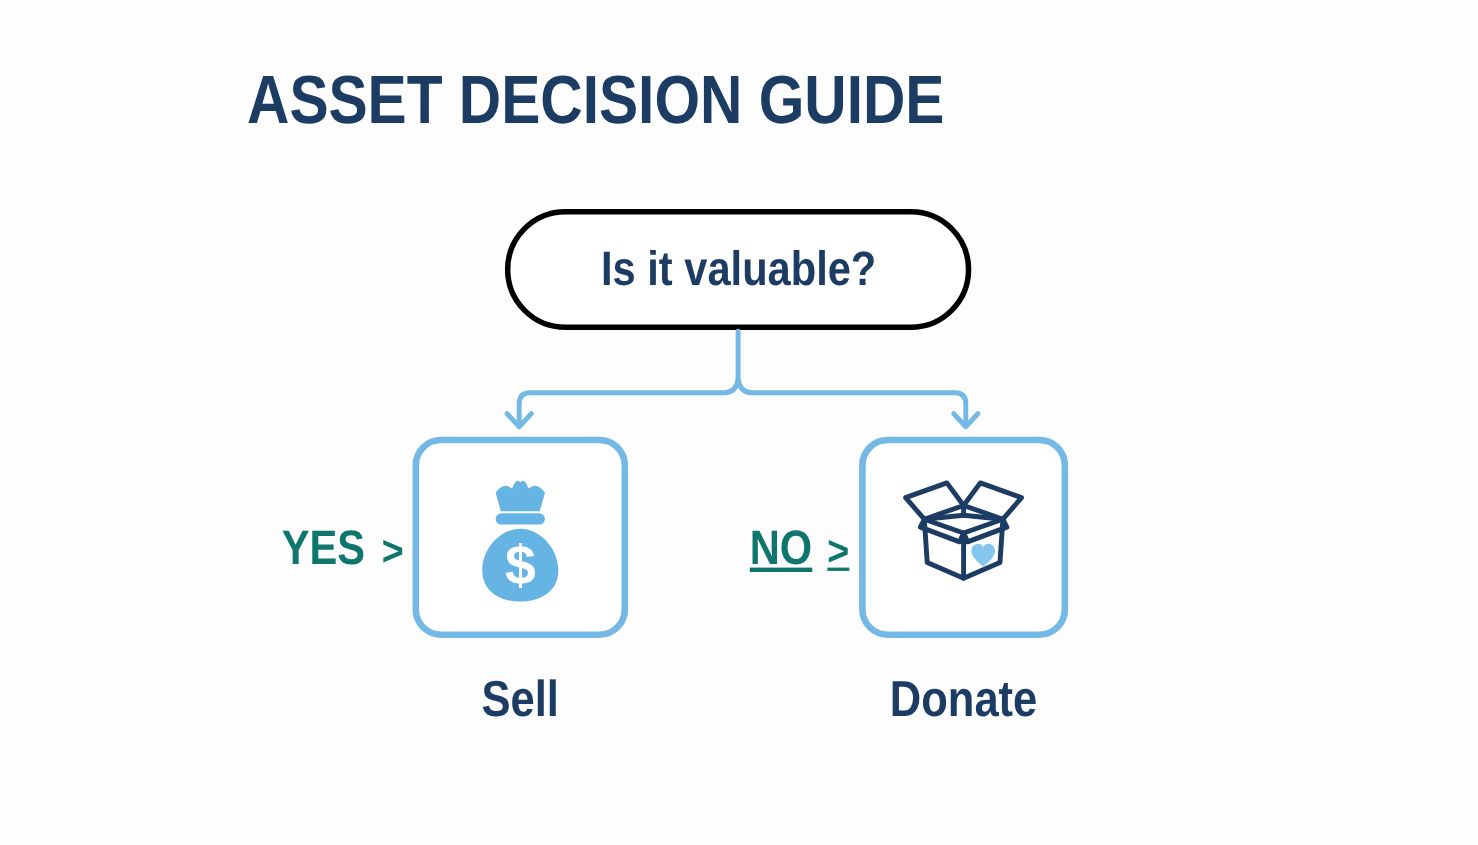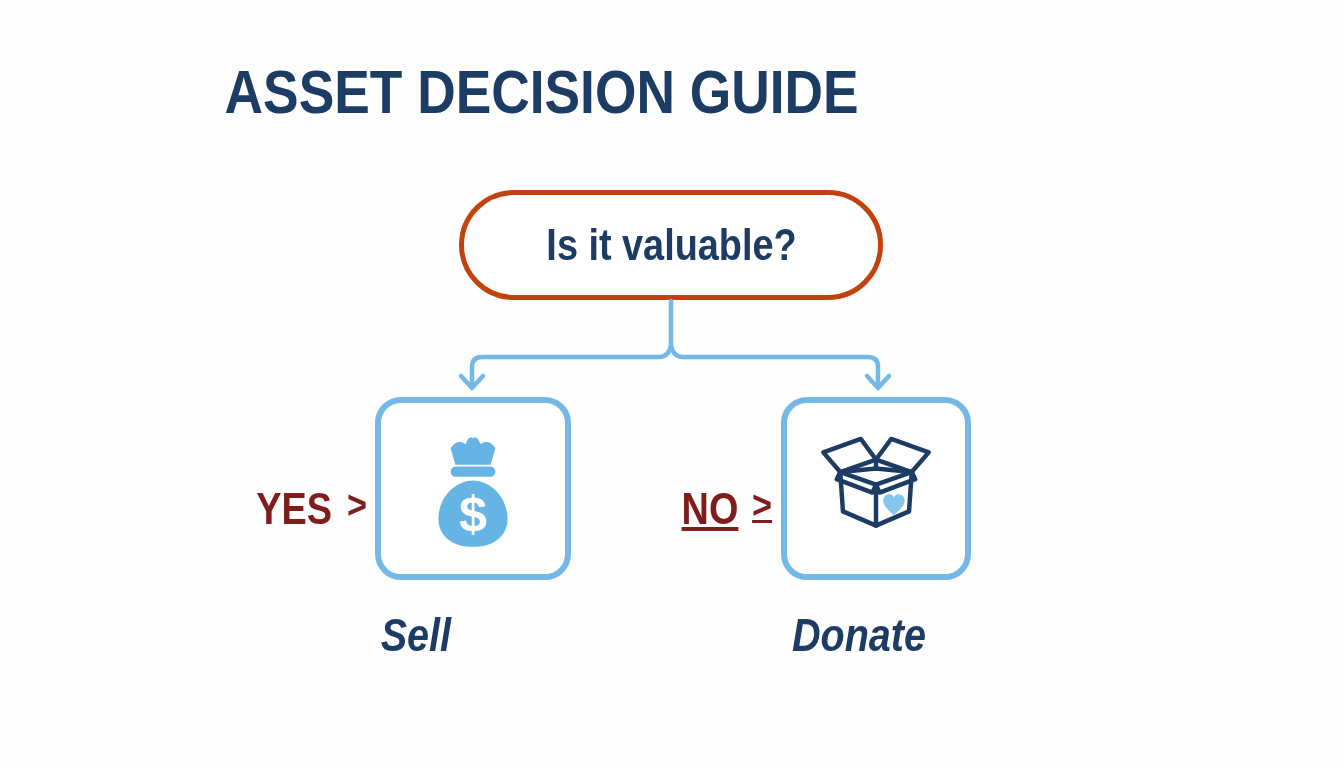--- a/index.html
+++ b/index.html
@@ -26,48 +26,48 @@
   .title-wrap .condensed {
     font-size: 62px;
     letter-spacing: 0px;
     color: #1d3c63;
     transform: scaleX(0.86) translateX(-14px);
   }
   .question-pill {
     left: 459px; top: 190px;
     width: 424px; height: 110px;
     background: #ffffff;
-    border: 5px solid #c2410c;
+    border: 5px solid #000000;
     border-radius: 55px;
     display: flex; align-items: center; justify-content: center;
   }
   .question-pill .condensed { font-size: 44px; color: #1d3c63; }
   .connector-svg { left: 0; top: 0; width: 1344px; height: 768px; pointer-events: none; }
   .option-box {
     background: #ffffff;
     border: 6px solid #74b9e5;
     border-radius: 26px;
     display: flex; align-items: center; justify-content: center;
   }
   .box-sell  { left: 375px; top: 397px; width: 196px; height: 183px; }
   .box-donate{ left: 781px; top: 397px; width: 190px; height: 183px; }
   .answer-label {
-    display: flex; align-items: flex-start; justify-content: flex-end;
+    display: flex; align-items: flex-end; justify-content: flex-end;
     gap: 8px;
-    color: #7f1d1d;
+    color: #0f766e;
   }
   .answer-label .condensed { font-size: 44px; }
   .answer-label .chevron {
     display: inline-block;
     font-size: 38px; font-weight: bold;
     transform: scaleX(0.9);
   }
   .answer-yes { left: 220px; top: 484px; width: 148px; height: 40px; }
   .answer-no  { left: 630px; top: 484px; width: 143px; height: 40px; text-decoration: underline; }
-  .action-label { text-align: left; color: #1d3c63; font-style: italic; }
+  .action-label { text-align: center; color: #1d3c63; }
   .action-label .condensed { font-size: 46px; }
   .action-sell   { left: 375px; top: 608px; width: 196px; }
   .action-donate { left: 781px; top: 608px; width: 190px; }
   .line-stroke { stroke: #74b9e5; stroke-width: 4.5; fill: none; stroke-linecap: round; stroke-linejoin: round; }
   .bag-fill { fill: #66b4e3; }
   .bag-dollar { fill: #ffffff; font-family: "Liberation Sans", sans-serif; font-weight: bold; font-size: 54px; }
   .box-stroke { stroke: #1d3c63; stroke-width: 5; fill: none; stroke-linejoin: round; stroke-linecap: round; }
   .heart-fill { fill: #85c6ee; stroke: none; }
 </style>
 </head>

